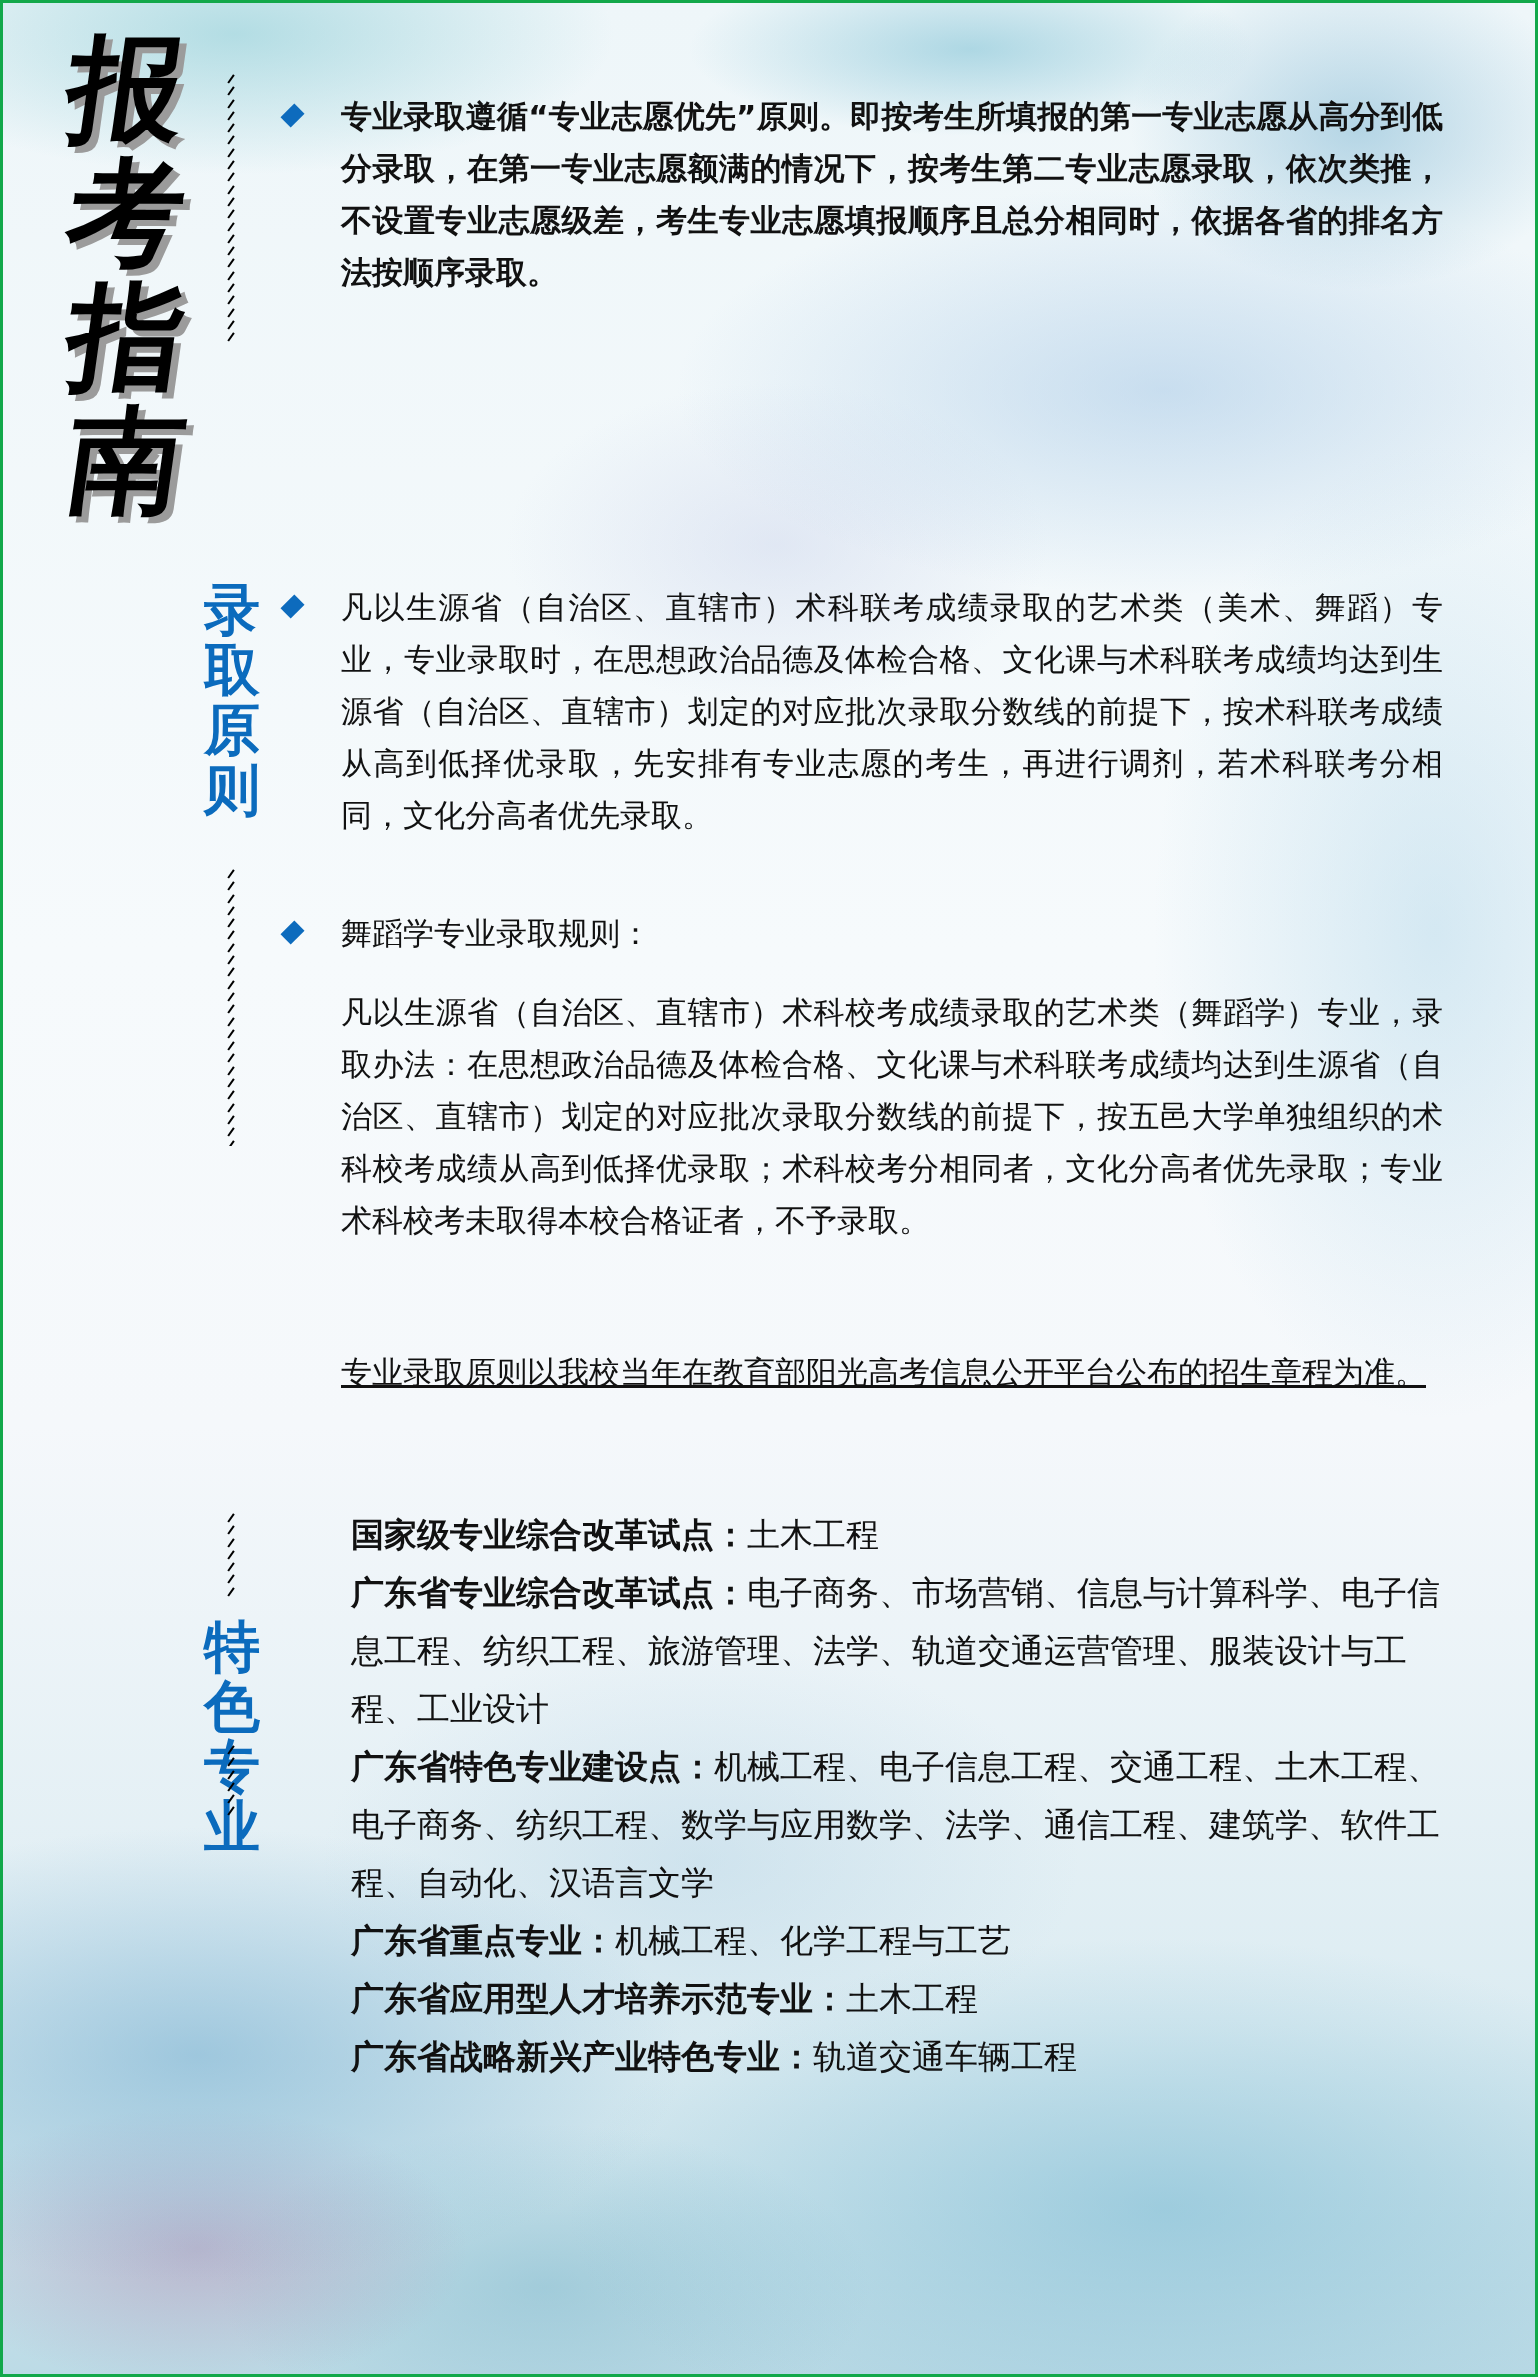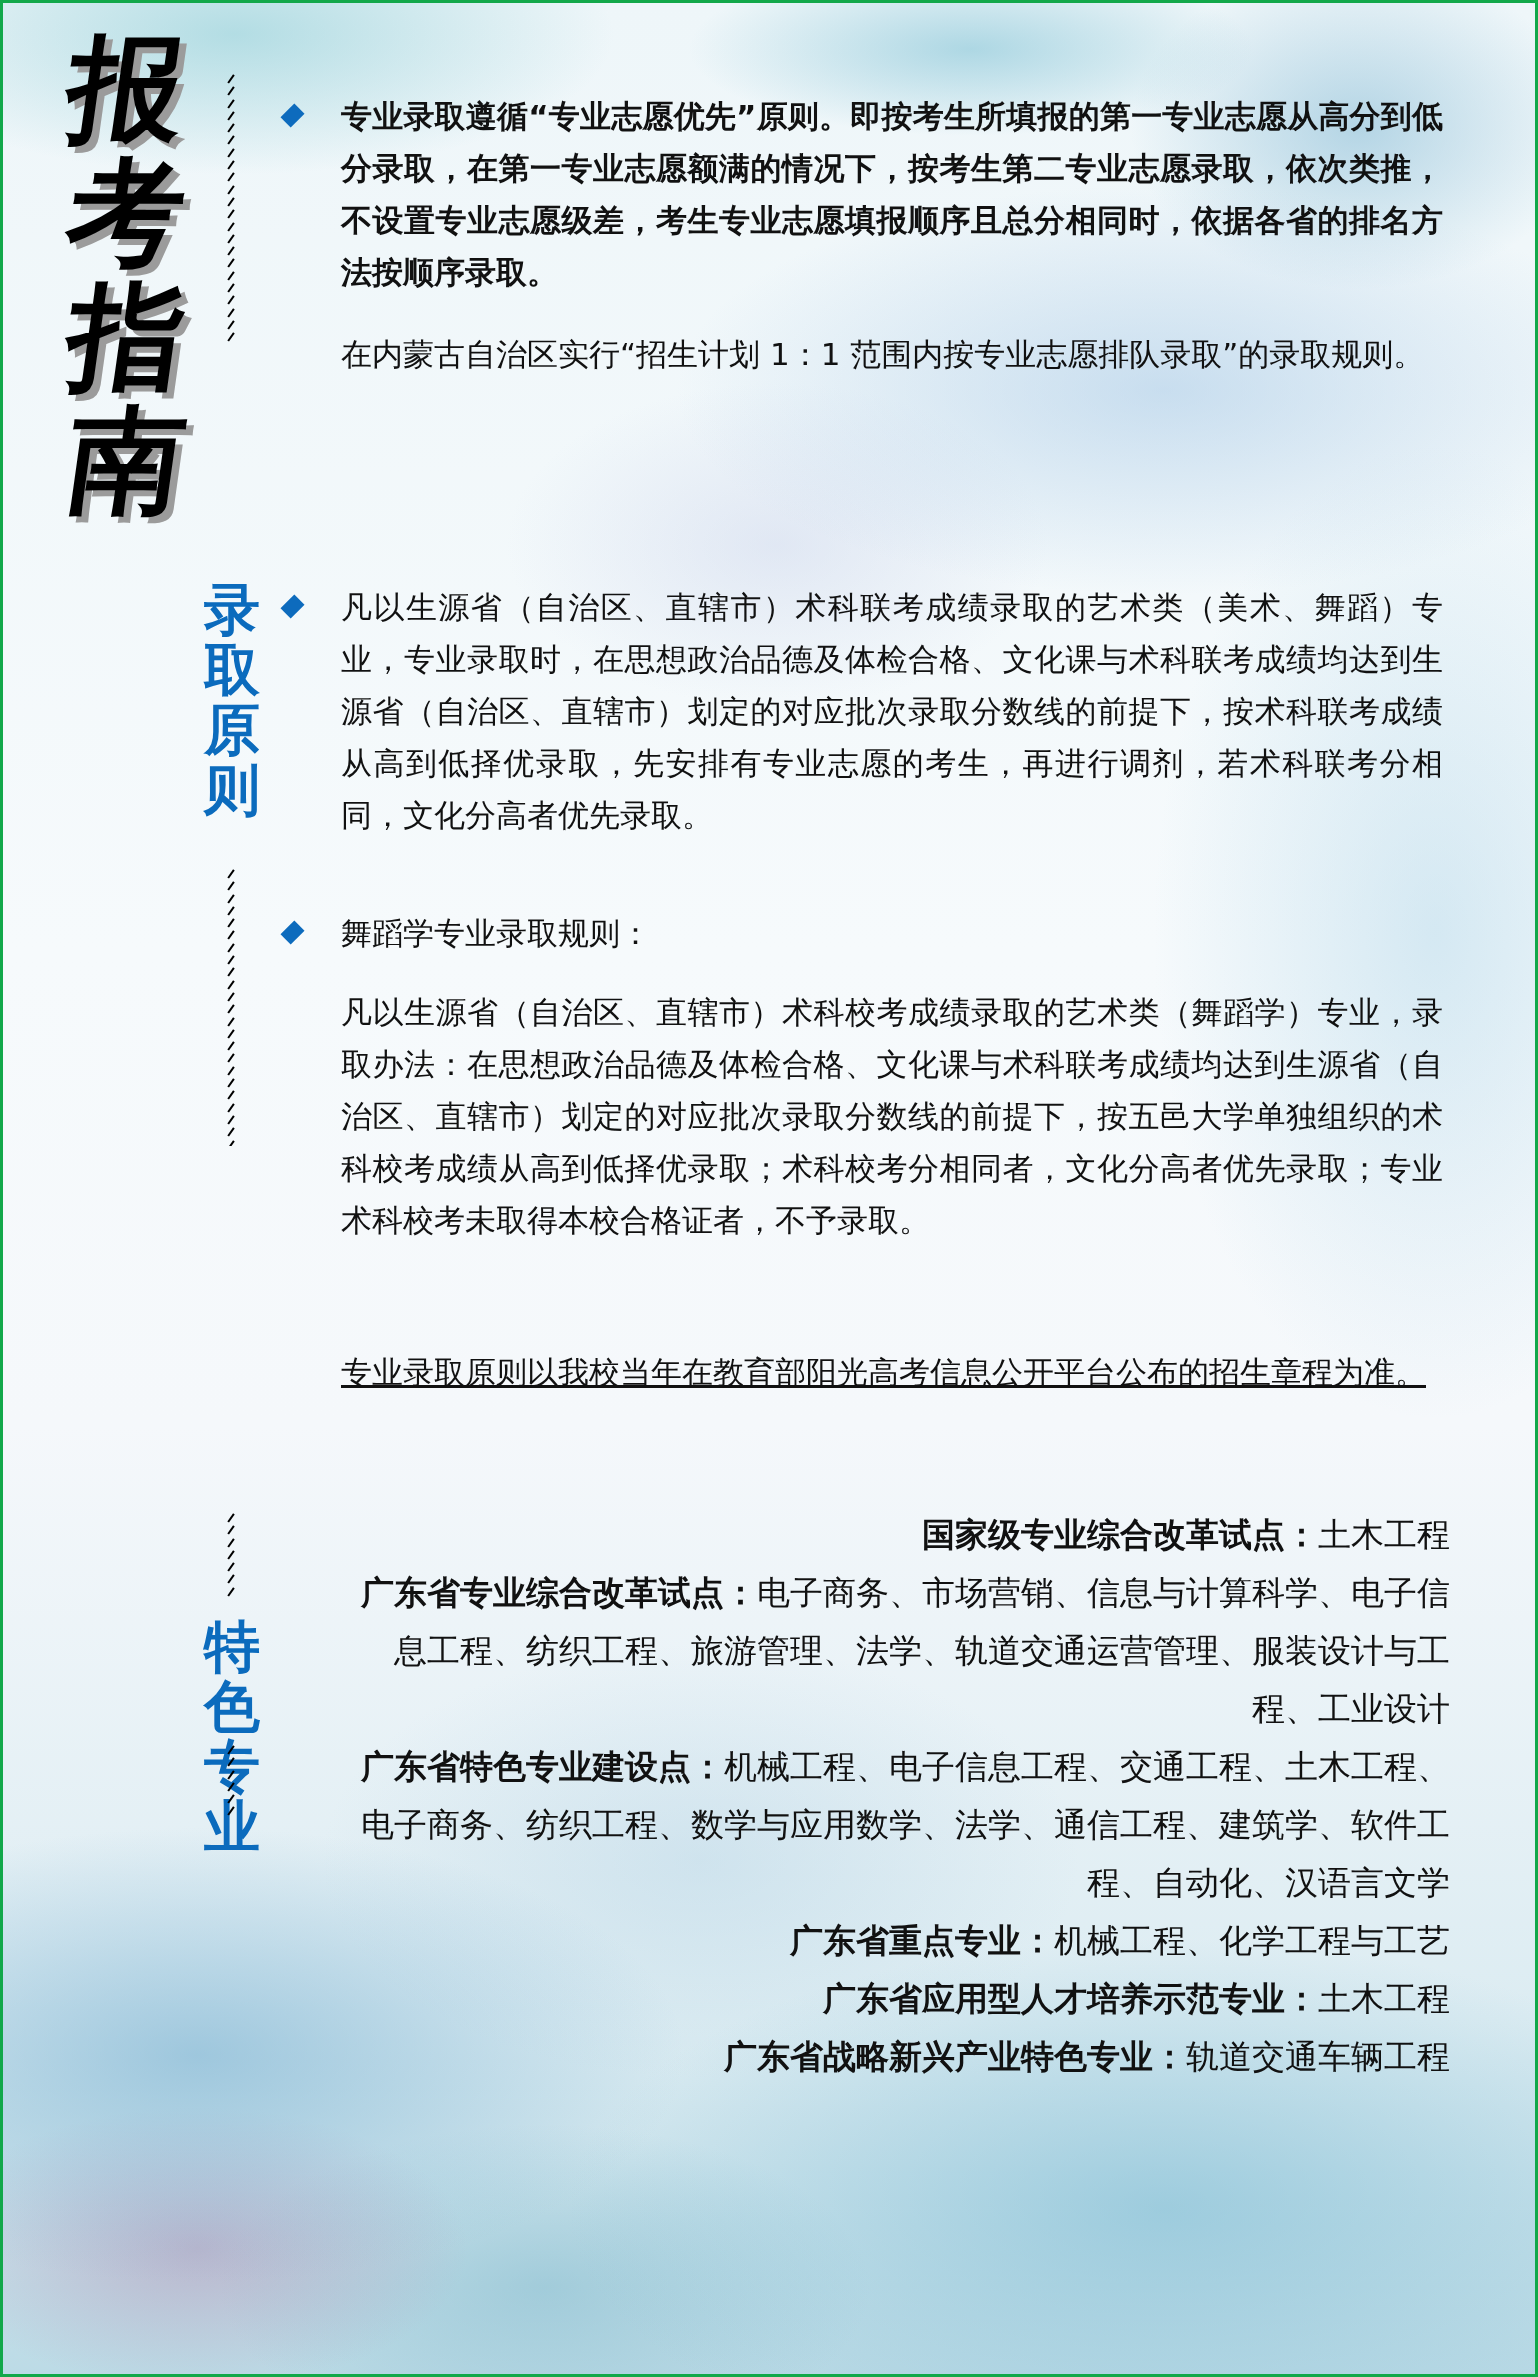--- a/index.html
+++ b/index.html
@@ -57,21 +57,21 @@
   }
   .para { position: relative; margin: 0; text-align: justify; }
   .bullet {
     position: absolute; left: -29px; top: 17px;
     width: 17px; height: 17px; background: #0d6bbd;
     transform: rotate(45deg) scale(0.85, 1.15);
   }
   .para-text { padding-left: 28px; display: block; }
   .feature-list {
     position: absolute; left: 348px; width: 1099px;
-    font-size: 33px; line-height: 58px; text-align: right;
+    font-size: 33px; line-height: 58px;
   }
   .feature-item { margin: 0; }
   .feature-key { font-weight: bold; }
 </style>
 </head>
 <body>
 
 <div class="page">
 
   <div class="title-col">
@@ -165,25 +165,20 @@
       <span></span>
   </div>
 
   <div class="content" style="top:87px;font-weight:bold;">
     <p class="para">
       <span class="bullet"></span>
       <span class="para-text">专业录取遵循“专业志愿优先”原则。即按考生所填报的第一专业志愿从高分到低分录取，在第一专业志愿额满的情况下，按考生第二专业志愿录取，依次类推，不设置专业志愿级差，考生专业志愿填报顺序且总分相同时，依据各省的排名方法按顺序录取。</span>
     </p>
   </div>
 
-  <div class="content" style="top:325px;">
-    <p class="para">
-      <span class="para-text">在内蒙古自治区实行“招生计划 1：1 范围内按专业志愿排队录取”的录取规则。</span>
-    </p>
-  </div>
 
 
   <div class="content" style="top:578px;">
     <p class="para">
       <span class="bullet"></span>
       <span class="para-text">凡以生源省（自治区、直辖市）术科联考成绩录取的艺术类（美术、舞蹈）专业，专业录取时，在思想政治品德及体检合格、文化课与术科联考成绩均达到生源省（自治区、直辖市）划定的对应批次录取分数线的前提下，按术科联考成绩从高到低择优录取，先安排有专业志愿的考生，再进行调剂，若术科联考分相同，文化分高者优先录取。</span>
     </p>
   </div>
 
   <div class="content" style="top:904px;">

